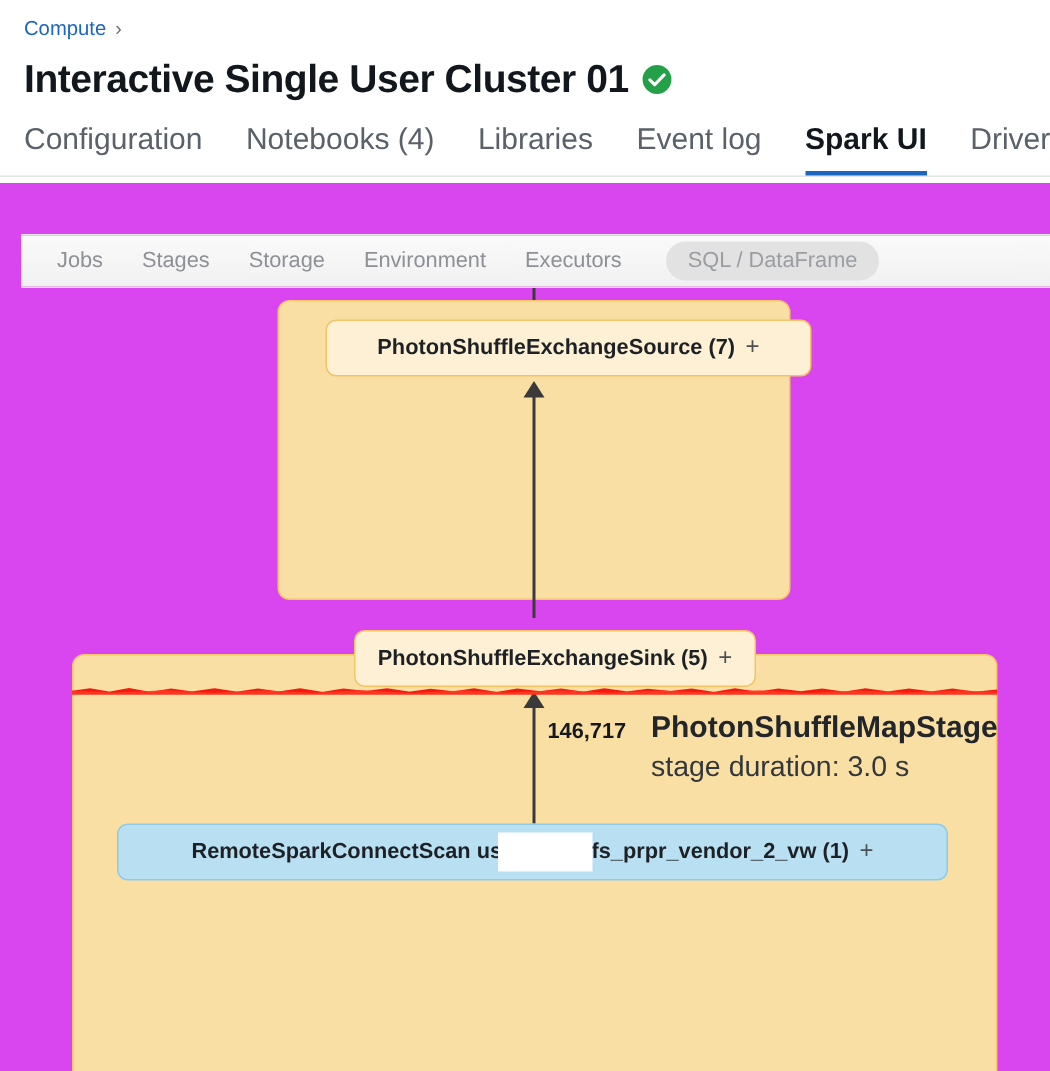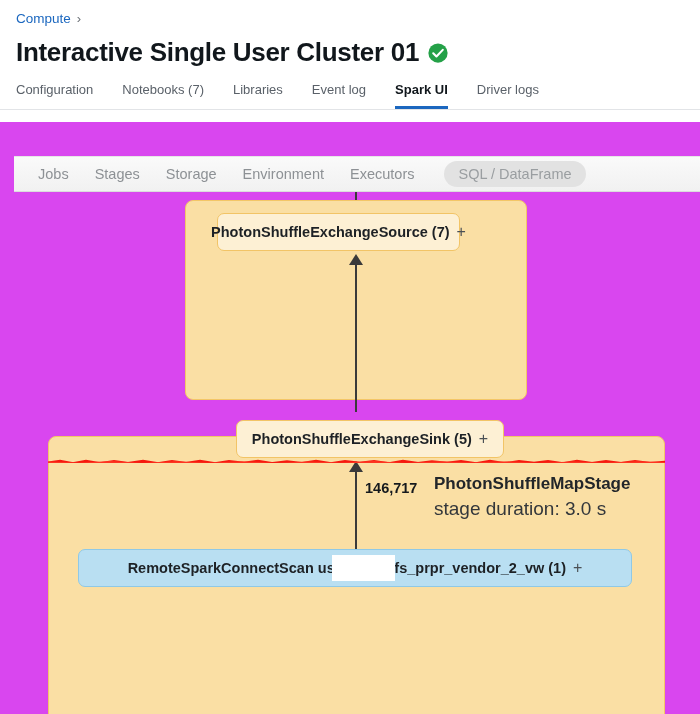--- a/index.html
+++ b/index.html
@@ -20,21 +20,21 @@
   .breadcrumb { font-size: 13.5px; line-height: 18px; display: flex; gap: 6px; }
   .breadcrumb .crumb-link { color: #1b67bf; text-decoration: none; cursor: pointer; }
   .breadcrumb .crumb-sep { color: #6b7076; font-size: 13px; }
 
   .title-row { display: flex; align-items: center; gap: 8px; margin-top: 9px; }
   .cluster-title { font-size: 26px; font-weight: bold; letter-spacing: -0.3px; color: #11171c; }
   .status-check { width: 22px; height: 22px; display: block; }
 
   
   .tabs { display: flex; align-items: flex-end; gap: 29px; margin-top: 14px; }
-  .tab { font-size: 13px; color: #5a6169; padding-bottom: 9px; cursor: pointer; white-space: nowrap; border-bottom: 3px solid transparent; }
+  .tab { font-size: 20px; color: #5a6169; padding-bottom: 9px; cursor: pointer; white-space: nowrap; border-bottom: 3px solid transparent; }
   .tab.active { color: #11171c; font-weight: bold; border-bottom-color: #1b67bf; }
   .tabs-underline { height: 1px; background: #e2e4e7; margin: 0; }
 
   
   .spark-frame { position: absolute; left: 0; top: 122px; right: 0; bottom: 0; background: #d946ef; overflow: hidden; }
   .spark-nav {
     position: absolute; left: 14px; right: 0; top: 34px; height: 36px;
     background: linear-gradient(#fafafa, #f1f1f1);
     border-top: 1px solid #e6e6e6;
     border-bottom: 1px solid #dcdcdc;
@@ -47,33 +47,33 @@
   }
 
   
   .graph { position: absolute; left: 0; top: 70px; right: 0; bottom: 0; }
 
   .stage-box { position: absolute; background: #fadfa4; border: 1.5px solid #f3c667; border-radius: 8px; }
   .stage-top { left: 185px; top: 8px; width: 342px; height: 200px; }
   .stage-bottom { left: 48px; top: 244px; width: 617px; height: 328px; }
 
   .stage-meta { position: absolute; text-align: left; }
-  .stage-meta .stage-name { font-size: 17px; font-weight: bold; color: #22262a; }
+  .stage-meta .stage-name { font-size: 20px; font-weight: bold; color: #22262a; }
   .stage-meta .stage-dur { font-size: 19px; color: #33373b; margin-top: 4px; }
 
   .node {
     position: absolute; display: flex; align-items: center; justify-content: center;
     border-radius: 7px; font-size: 14.5px; font-weight: bold; color: #1d2125;
     white-space: nowrap; cursor: pointer;
   }
   .node.orange { background: #fdf0d4; border: 1.5px solid #f2c466; }
   .node.blue   { background: #b9dff2; border: 1.5px solid #8fc9e6; }
   .node .plus { font-weight: normal; color: #4b5055; margin-left: 7px; font-size: 16px; }
 
-  .node-source { left: 217px; top: 21px; width: 243px; height: 38px; }
+  .node-source { left: 217px; top: 21px; width: 324px; height: 38px; }
   .node-sink   { left: 236px; top: 228px; width: 268px; height: 38px; text-align: center; }
   .node-scan   { left: 78px; top: 357px; width: 554px; height: 38px; }
 
   .redaction { position: absolute; background: #ffffff; left: 332px; top: 363px; width: 63px; height: 26px; }
 
   .edge { position: absolute; background: #3a3a3a; width: 2px; }
   .edge-top-stub { left: 355px; top: 0px; height: 8px; }
   .edge-source   { left: 355px; top: 66px; height: 154px; }
   .edge-sink     { left: 355px; top: 275px; height: 82px; }
 
@@ -106,21 +106,21 @@
     <span>
       <svg class="status-check" viewBox="0 0 24 24" aria-hidden="true">
         <circle cx="12" cy="12" r="10.5" fill="#24a148"></circle>
         <path d="M6.8 12.3 L10.3 15.8 L17.2 8.6" fill="none" stroke="#ffffff" stroke-width="2.3" stroke-linecap="round" stroke-linejoin="round"></path>
       </svg>
     </span>
   </div>
 
   <div class="tabs">
     <div class="tab">Configuration</div>
-    <div class="tab">Notebooks (7)</div>
+    <div class="tab">Notebooks (4)</div>
     <div class="tab">Libraries</div>
     <div class="tab">Event log</div>
     <div class="tab active">Spark UI</div>
     <div class="tab">Driver logs</div>
   </div>
 </div>
 <div class="tabs-underline"></div>
 
 <div class="spark-frame">
 

